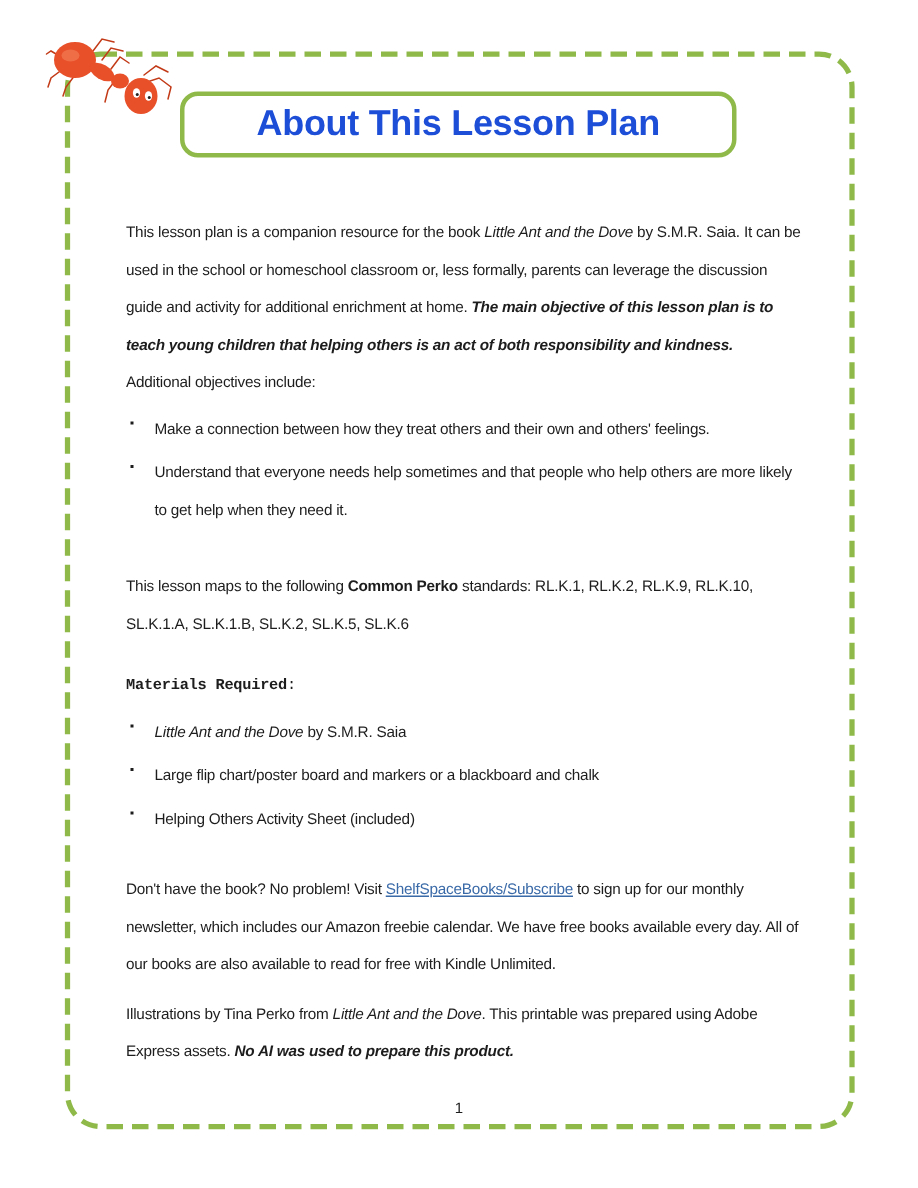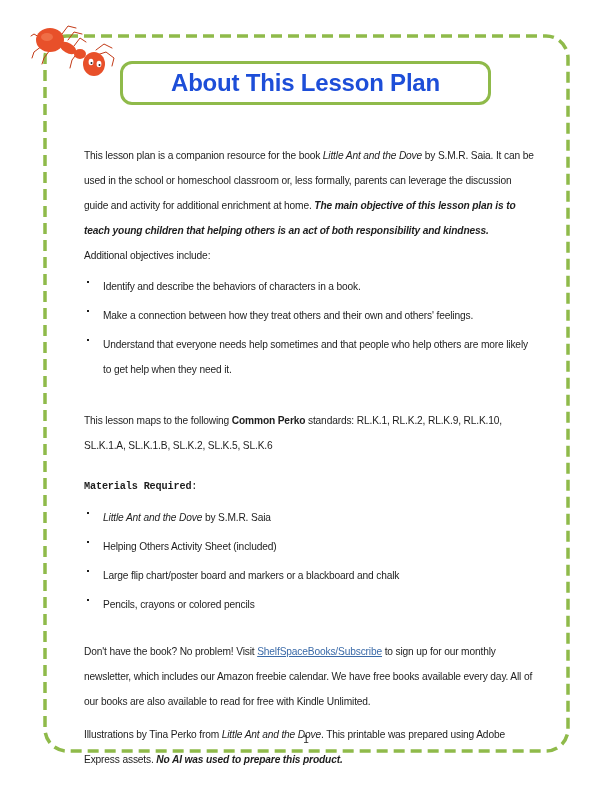--- a/index.html
+++ b/index.html
@@ -135,40 +135,38 @@
   <span class="title-text">About This Lesson Plan</span>
 </div>
 
 <div class="content">
 
   <p>
     <span>This lesson plan is a companion resource for the book </span><span class="i">Little Ant and the Dove</span><span> by S.M.R. Saia. It can be used in the school or homeschool classroom or, less formally, parents can leverage the discussion guide and activity for additional enrichment at home. </span><span class="bi">The main objective of this lesson plan is to teach young children that helping others is an act of both responsibility and kindness.</span><span> Additional objectives include:</span>
   </p>
 
   <ul class="bullets">
-    <li>Identify and describe the behaviors of characters in a book.</li>
     <li>Make a connection between how they treat others and their own and others' feelings.</li>
     <li>Understand that everyone needs help sometimes and that people who help others are more likely to get help when they need it.</li>
   </ul>
 
   <p class="gap-std">
     <span>This lesson maps to the following </span><span class="b">Common Perko</span><span> standards: RL.K.1, RL.K.2, RL.K.9, RL.K.10, SL.K.1.A, SL.K.1.B, SL.K.2, SL.K.5, SL.K.6</span>
   </p>
 
   <p class="gap-mat">
     <span class="b">Materials Required</span><span>:</span>
   </p>
 
   <ul class="bullets">
     <li>
       <span class="i">Little Ant and the Dove</span><span> by S.M.R. Saia</span>
     </li>
+    <li>Large flip chart/poster board and markers or a blackboard and chalk</li>
     <li>Helping Others Activity Sheet (included)</li>
-    <li>Large flip chart/poster board and markers or a blackboard and chalk</li>
-    <li>Pencils, crayons or colored pencils</li>
   </ul>
 
   <p class="gap-dont">
     <span>Don't have the book? No problem! Visit </span><a class="link">ShelfSpaceBooks/Subscribe</a><span> to sign up for our monthly newsletter, which includes our Amazon freebie calendar. We have free books available every day. All of our books are also available to read for free with Kindle Unlimited.</span>
   </p>
 
   <p class="gap-ill">
     <span>Illustrations by Tina Perko from </span><span class="b i" style="font-weight:normal">Little Ant and the Dove</span><span>. This printable was prepared using Adobe Express assets. </span><span class="bi">No AI was used to prepare this product.</span>
   </p>
 

